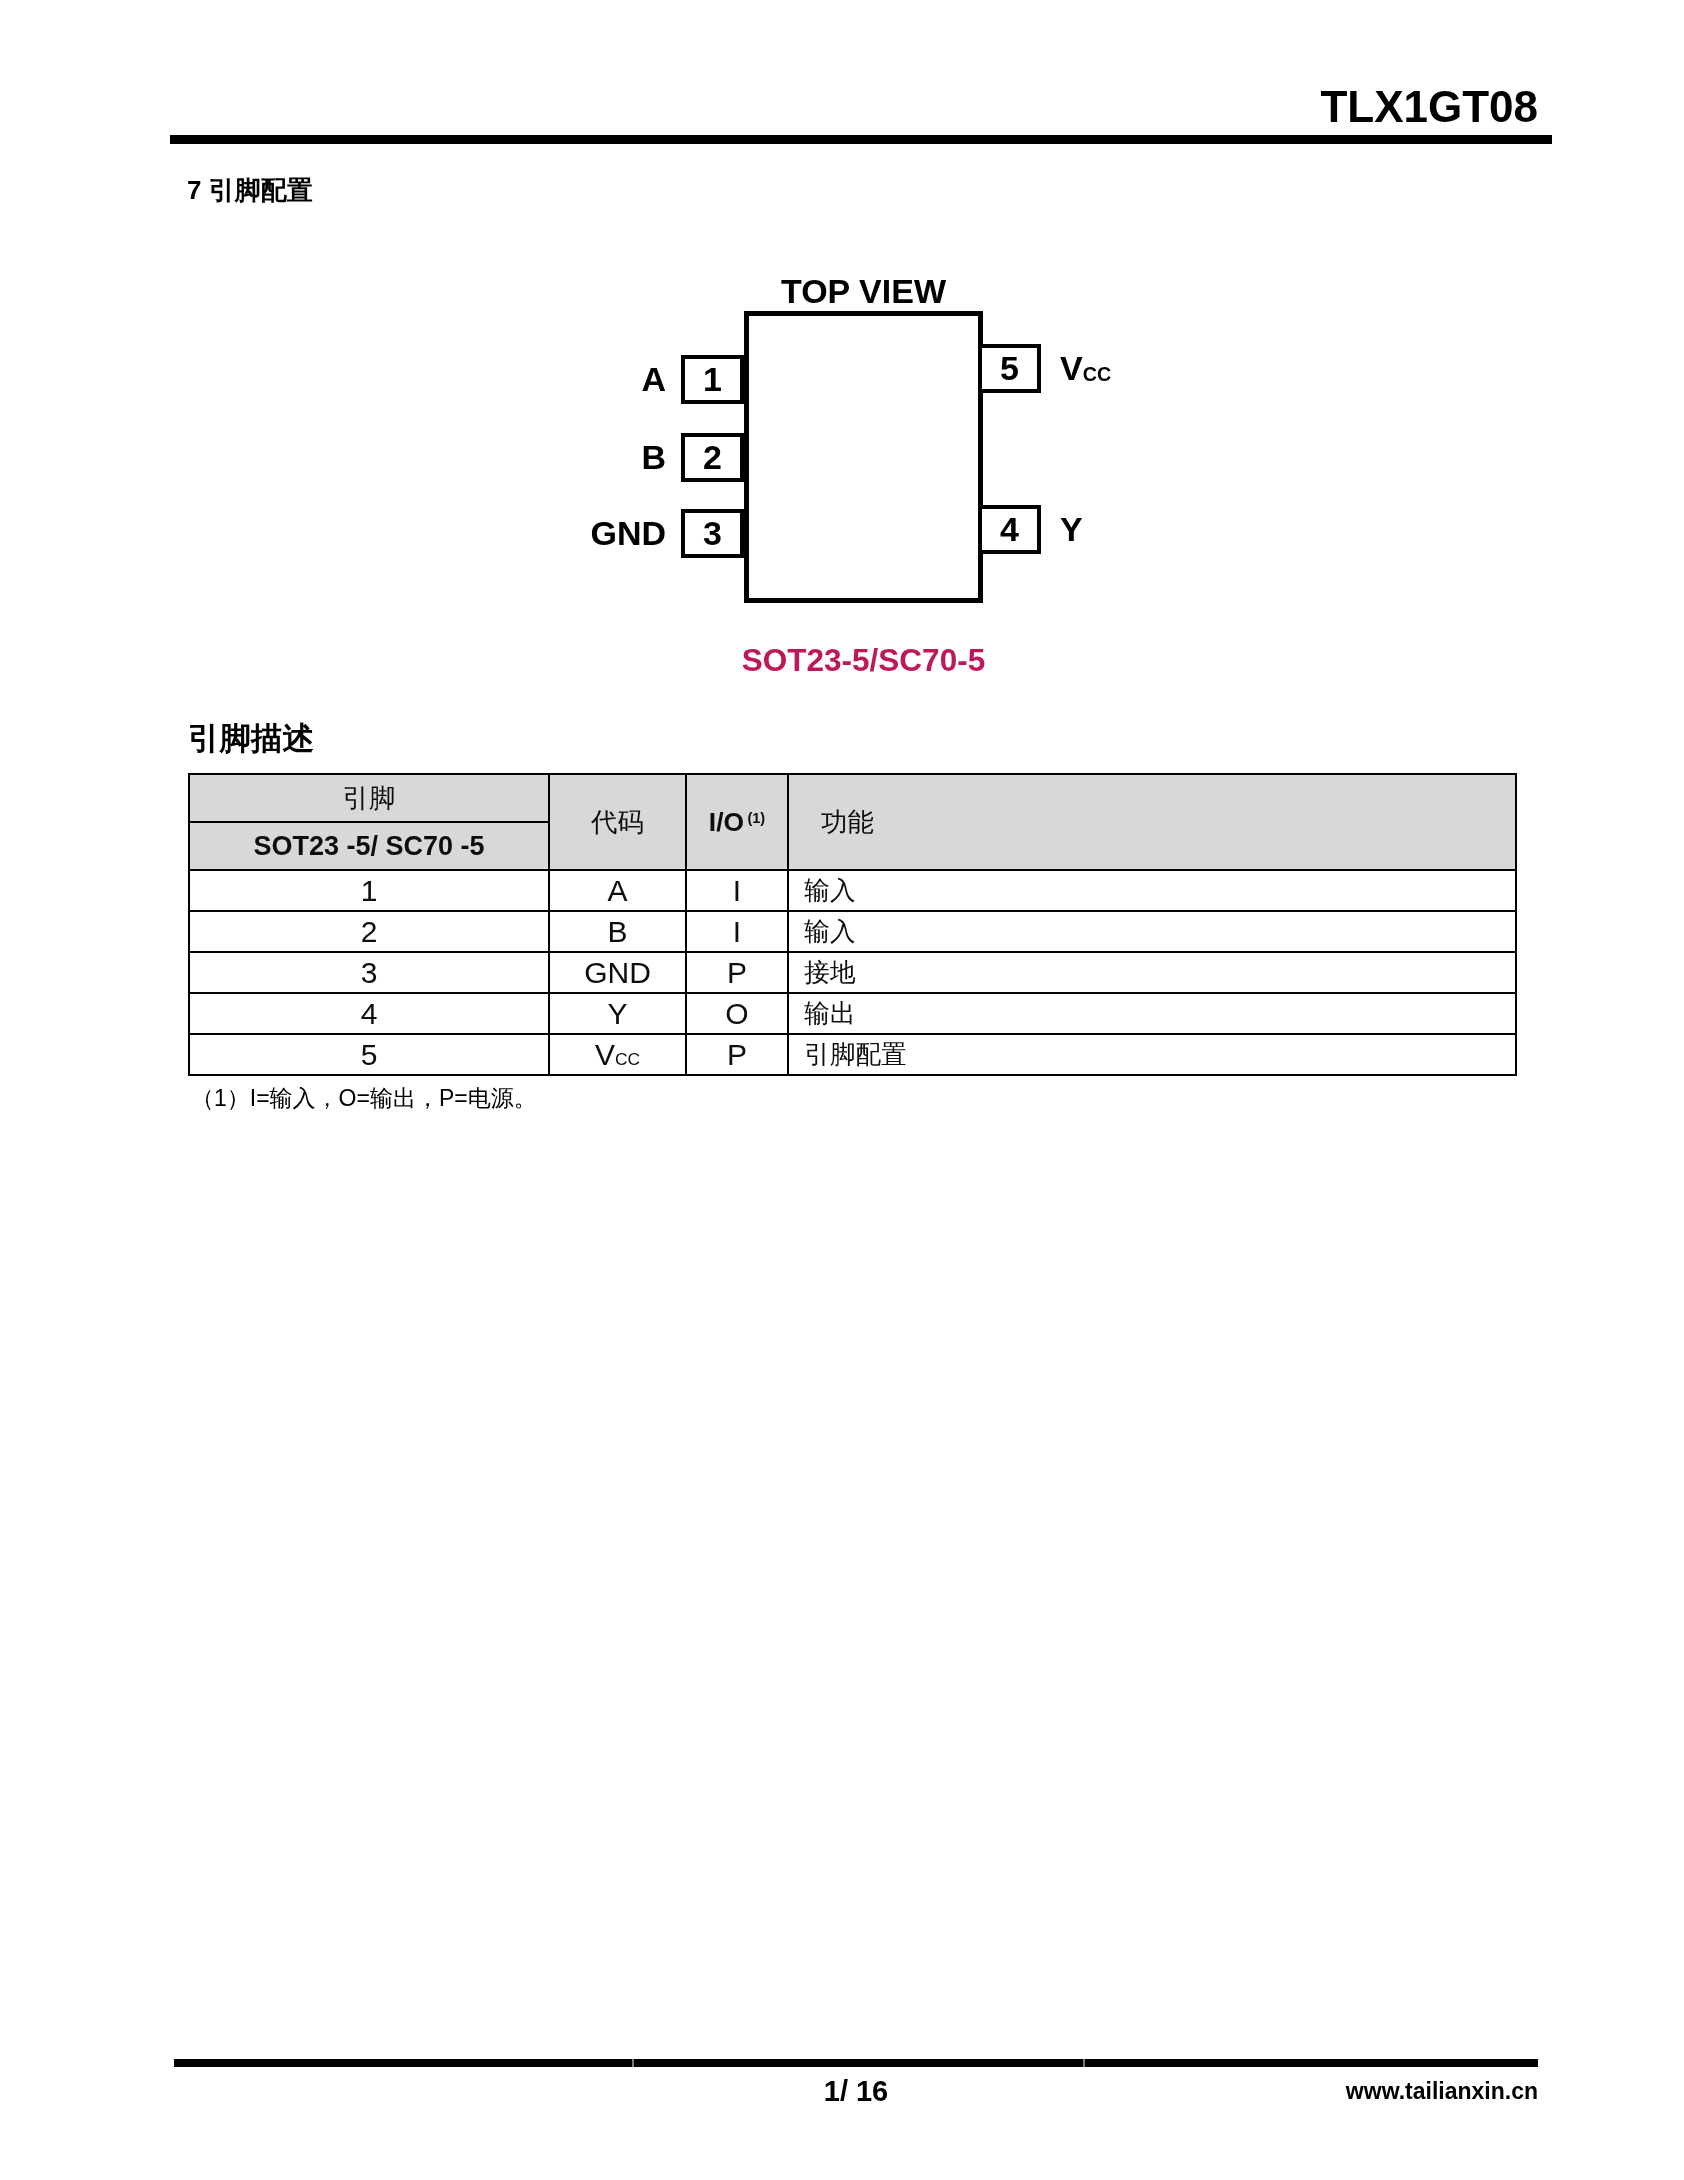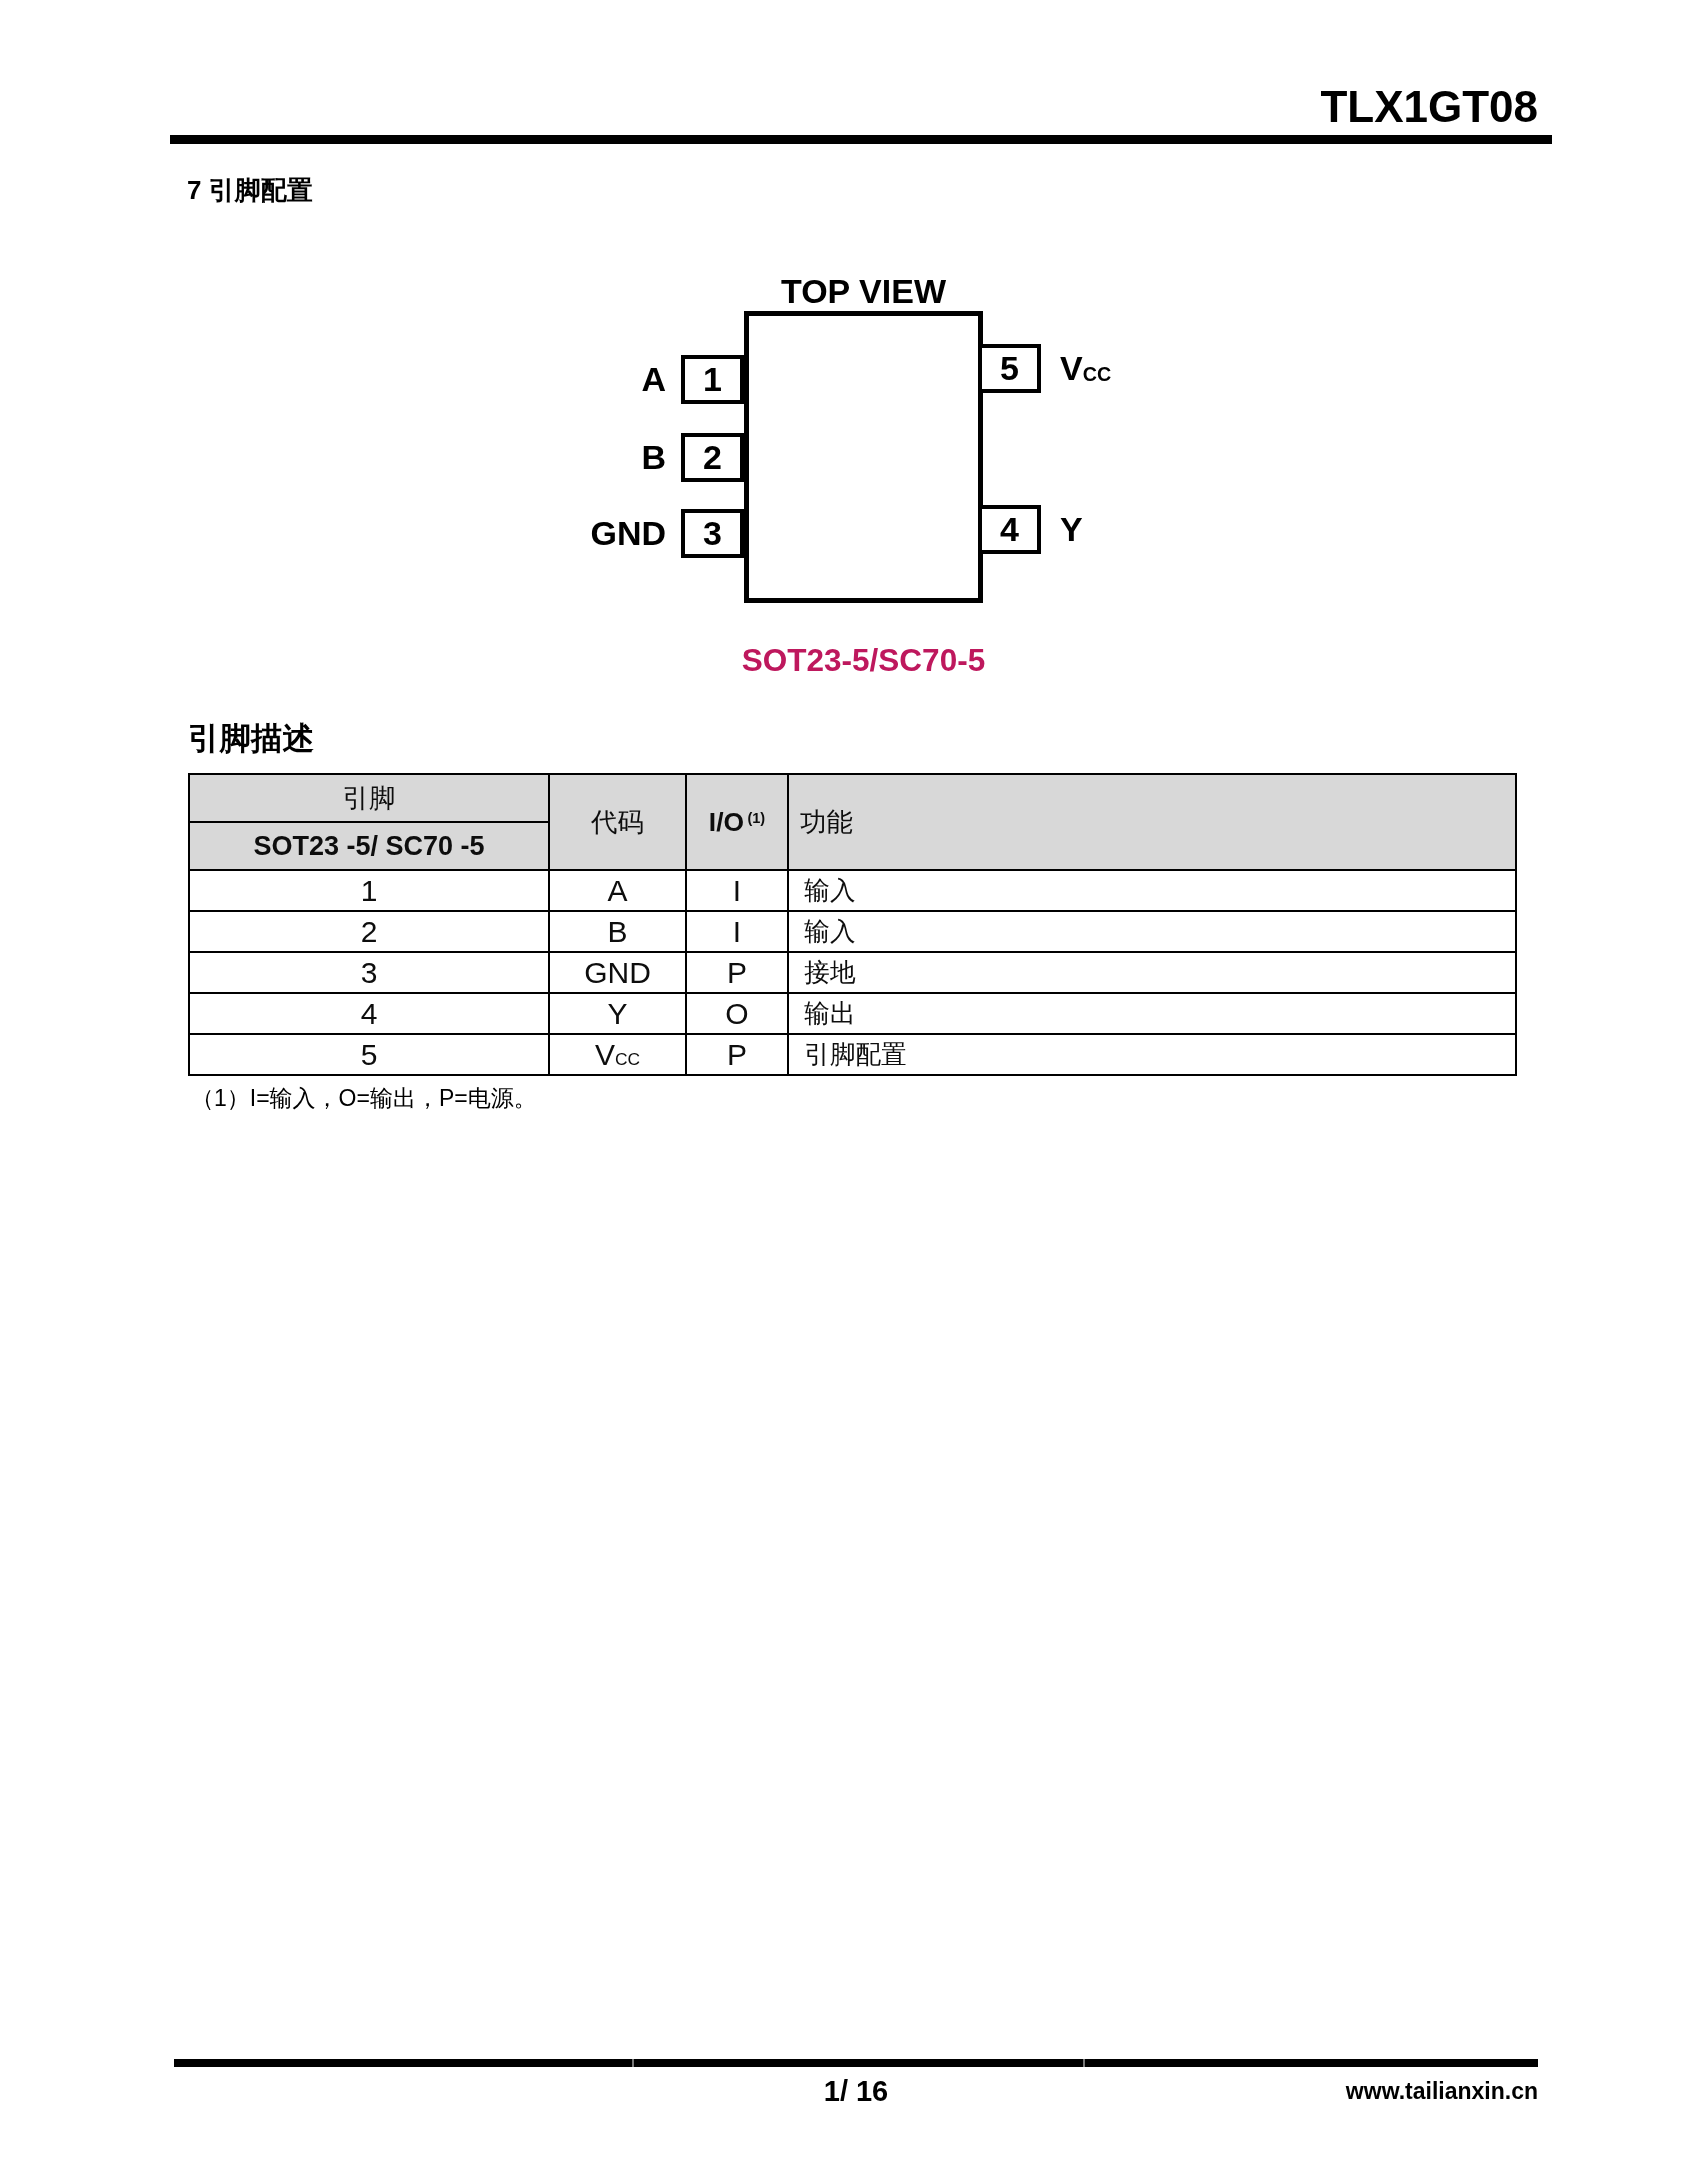--- a/index.html
+++ b/index.html
@@ -136,21 +136,21 @@
     padding: 0;
     vertical-align: middle;
   }
   .pin-table thead th {
     background: #d8d8d8;
     font-weight: 500;
     font-size: 26.4px;
     height: 48px;
     text-align: center;
   }
-  .pin-table thead th.fn-head { text-align: left; padding-left: 11px; }
+  .pin-table thead th.fn-head { text-align: left; padding-left: 32px; }
   .pin-table thead th.pkg-head { font-weight: 700; font-size: 27px; }
   .pin-table thead th.io-head { font-weight: 700; }
   .io-sup {
     font-size: 0.55em;
     font-weight: 700;
     vertical-align: 45%;
     margin-left: 3.4px;
   }
   .pin-table tbody td {
     height: 41px;

